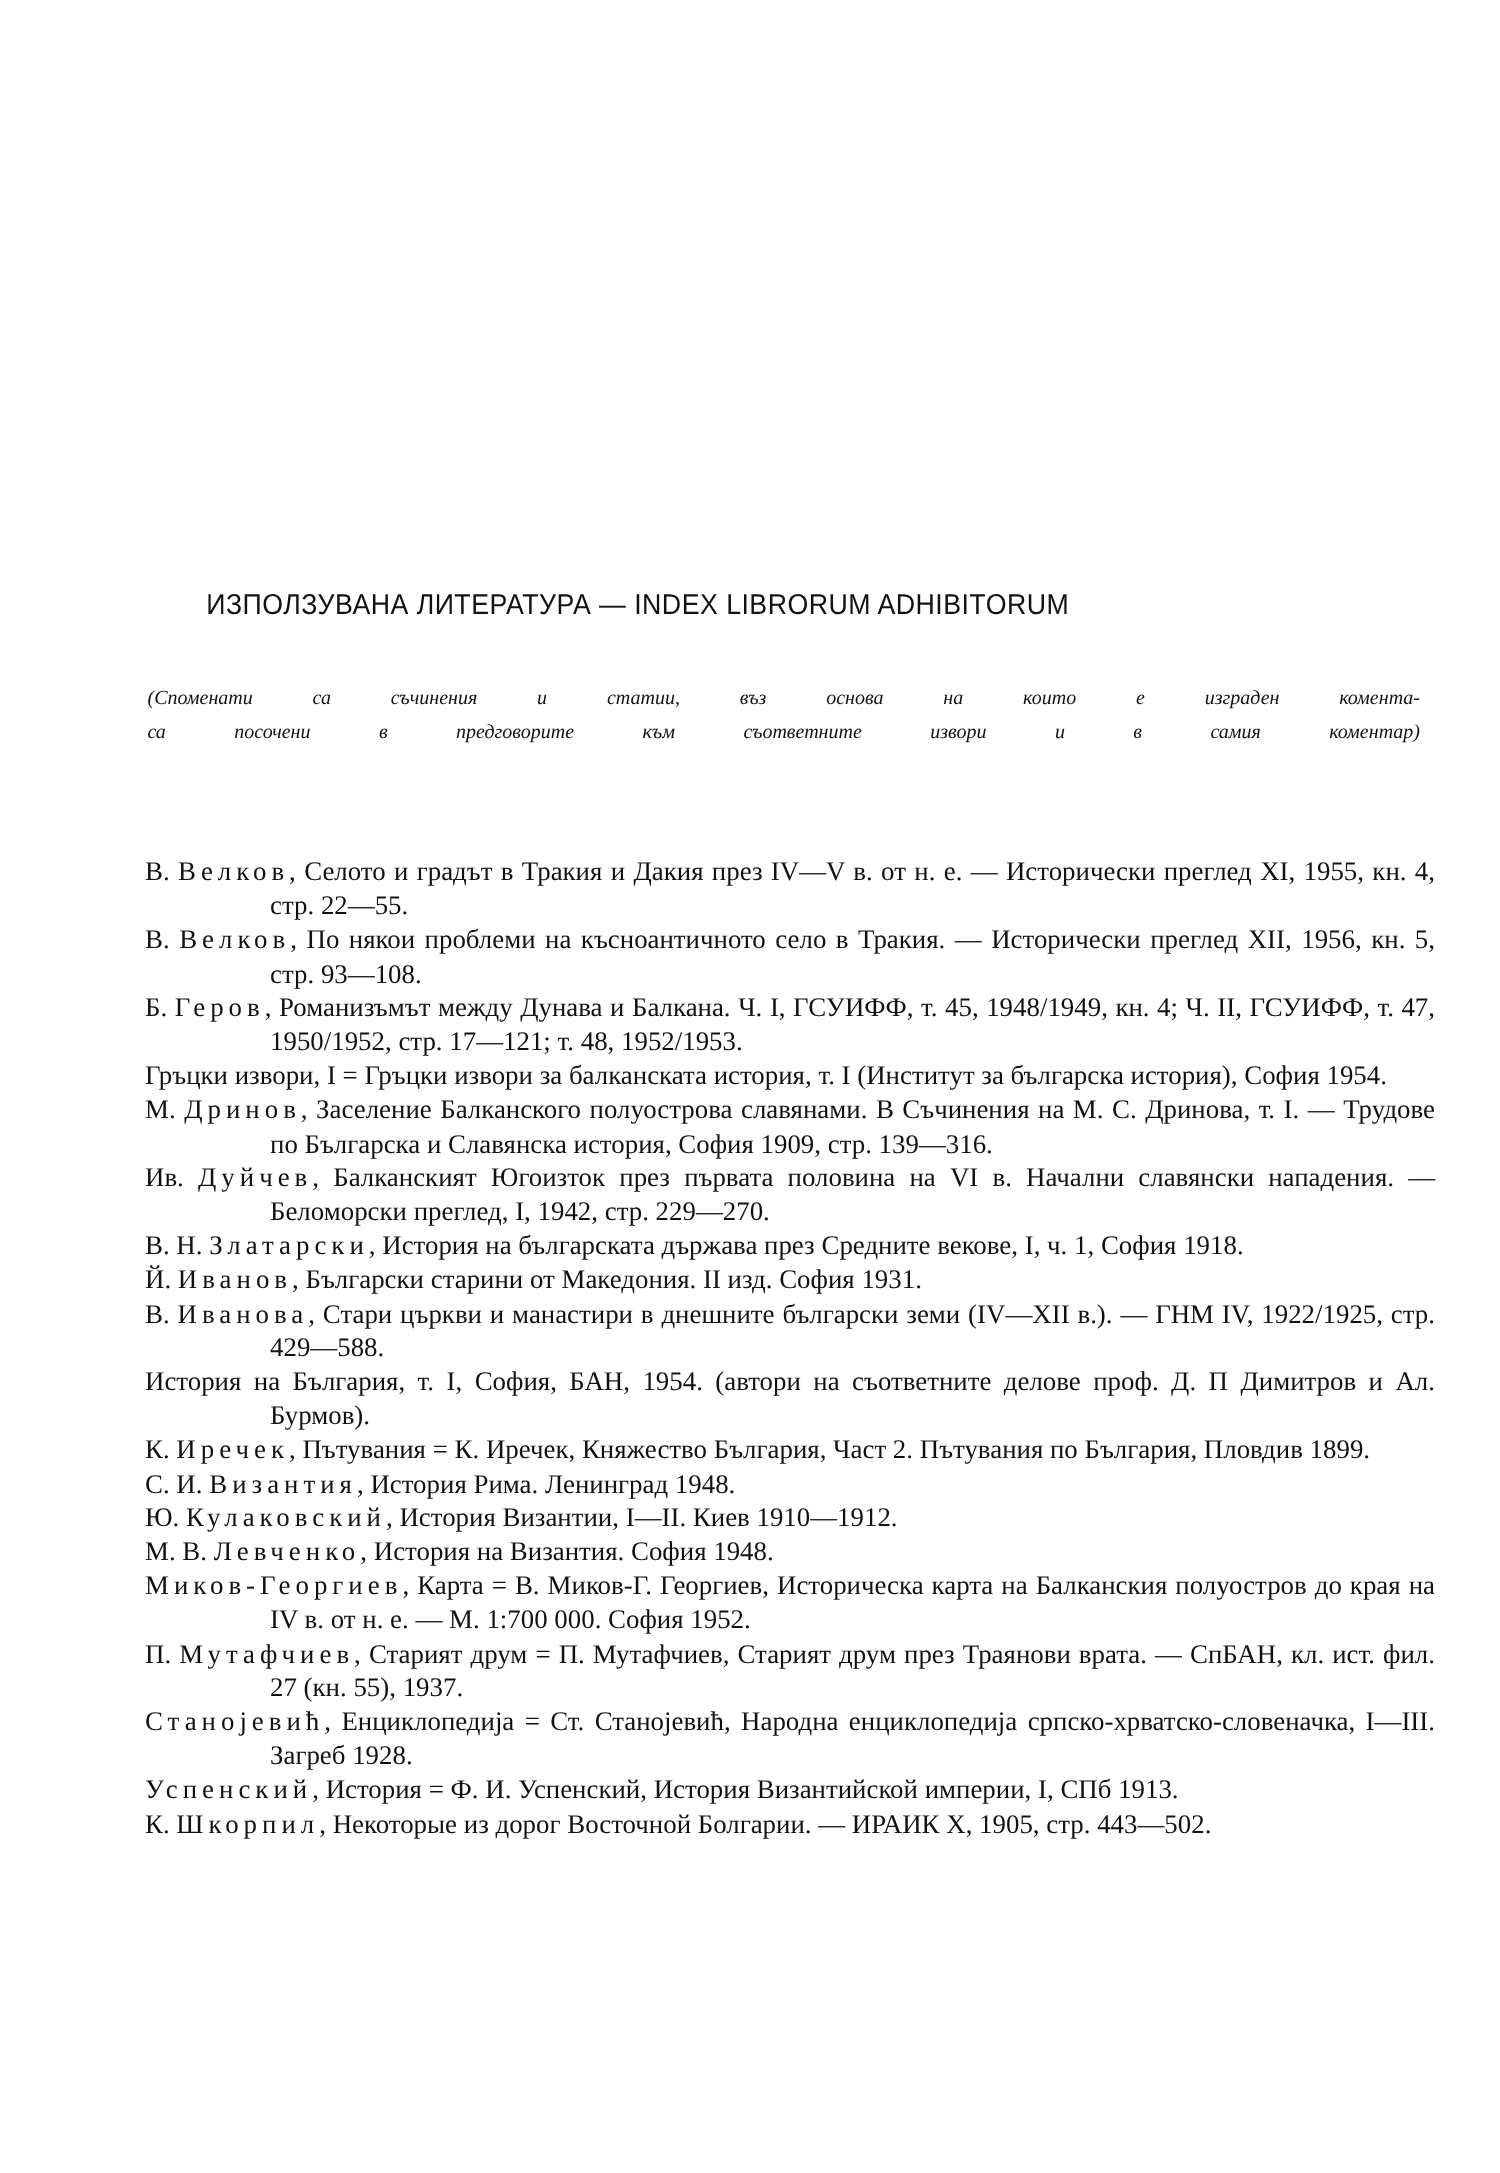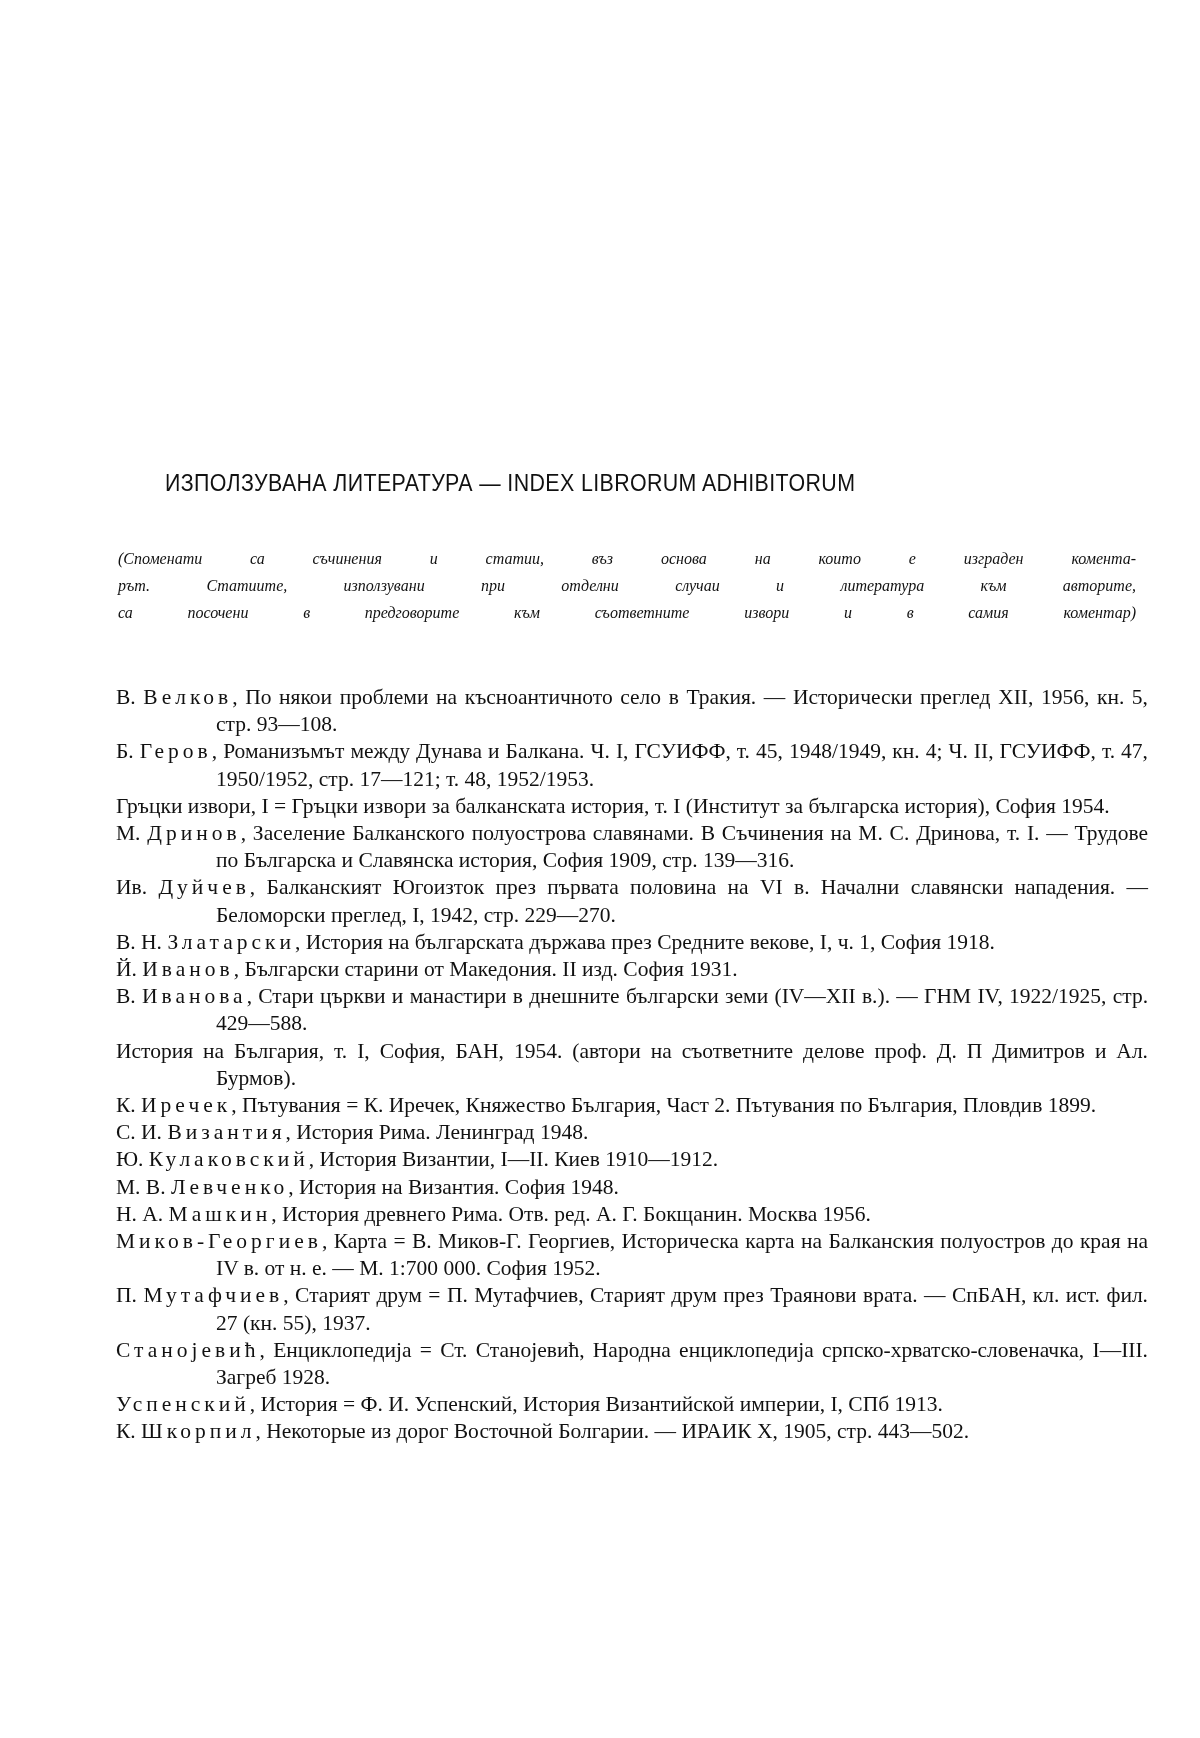--- a/index.html
+++ b/index.html
@@ -18,37 +18,36 @@
   .entry { padding-left: 100px; text-indent: -100px; text-align: justify; }
   .author { letter-spacing: 4px; }
 </style>
 </head>
 <body>
 
 <div class="title">ИЗПОЛЗУВАНА ЛИТЕРАТУРА — INDEX LIBRORUM ADHIBITORUM</div>
 
 <div class="intro">
   <span>(Споменати са съчинения и статии, въз основа на които е изграден комента-</span>
-  <span>рът. Статиите, използувани при отделни случаи и литература към авторите,</span>
   <span>са посочени в предговорите към съответните извори и в самия коментар)</span>
 </div>
 
 <ul class="biblio">
+    <li class="entry"><span>В.</span> <span class="author">Велков</span><span>, Селото и градът в Тракия и Дакия през IV—V в. от н. е. — Исторически преглед XI, 1955, кн. 4, стр. 22—55.</span></li>
     <li class="entry"><span>В.</span> <span class="author">Велков</span><span>, По някои проблеми на късноантичното село в Тракия. — Исторически преглед XII, 1956, кн. 5, стр. 93—108.</span></li>
     <li class="entry"><span>Б.</span> <span class="author">Геров</span><span>, Романизъмът между Дунава и Балкана. Ч. I, ГСУИФФ, т. 45, 1948/1949, кн. 4; Ч. II, ГСУИФФ, т. 47, 1950/1952, стр. 17—121; т. 48, 1952/1953.</span></li>
     <li class="entry"><span>Гръцки извори, I = Гръцки извори за балканската история, т. I (Институт за българска история), София 1954.</span></li>
     <li class="entry"><span>М.</span> <span class="author">Дринов</span><span>, Заселение Балканского полуострова славянами. В Съчинения на М. С. Дринова, т. I. — Трудове по Българска и Славянска история, София 1909, стр. 139—316.</span></li>
     <li class="entry"><span>Ив.</span> <span class="author">Дуйчев</span><span>, Балканският Югоизток през първата половина на VI в. Начални славянски нападения. — Беломорски преглед, I, 1942, стр. 229—270.</span></li>
     <li class="entry"><span>В. Н.</span> <span class="author">Златарски</span><span>, История на българската държава през Средните векове, I, ч. 1, София 1918.</span></li>
     <li class="entry"><span>Й.</span> <span class="author">Иванов</span><span>, Български старини от Македония. II изд. София 1931.</span></li>
     <li class="entry"><span>В.</span> <span class="author">Иванова</span><span>, Стари църкви и манастири в днешните български земи (IV—XII в.). — ГНМ IV, 1922/1925, стр. 429—588.</span></li>
     <li class="entry"><span>История на България, т. I, София, БАН, 1954. (автори на съответните делове проф. Д. П Димитров и Ал. Бурмов).</span></li>
     <li class="entry"><span>К.</span> <span class="author">Иречек</span><span>, Пътувания = К. Иречек, Княжество България, Част 2. Пътувания по България, Пловдив 1899.</span></li>
     <li class="entry"><span>С. И.</span> <span class="author">Византия</span><span>, История Рима. Ленинград 1948.</span></li>
     <li class="entry"><span>Ю.</span> <span class="author">Кулаковский</span><span>, История Византии, I—II. Киев 1910—1912.</span></li>
     <li class="entry"><span>М. В.</span> <span class="author">Левченко</span><span>, История на Византия. София 1948.</span></li>
-    <li class="entry"><span>Н. А.</span> <span class="author">Машкин</span><span>, История древнего Рима. Отв. ред. А. Г. Бокщанин. Москва 1956.</span></li>
     <li class="entry"><span class="author">Миков-Георгиев</span><span>, Карта = В. Миков-Г. Георгиев, Историческа карта на Балканския полуостров до края на IV в. от н. е. — М. 1:700 000. София 1952.</span></li>
     <li class="entry"><span>П.</span> <span class="author">Мутафчиев</span><span>, Старият друм = П. Мутафчиев, Старият друм през Траянови врата. — СпБАН, кл. ист. фил. 27 (кн. 55), 1937.</span></li>
     <li class="entry"><span class="author">Станојевић</span><span>, Енциклопедија = Ст. Станојевић, Народна енциклопедија српско-хрватско-словеначка, I—III. Загреб 1928.</span></li>
     <li class="entry"><span class="author">Успенский</span><span>, История = Ф. И. Успенский, История Византийской империи, I, СПб 1913.</span></li>
     <li class="entry"><span>К.</span> <span class="author">Шкорпил</span><span>, Некоторые из дорог Восточной Болгарии. — ИРАИК X, 1905, стр. 443—502.</span></li>
   </ul>
 
 </body></html>

